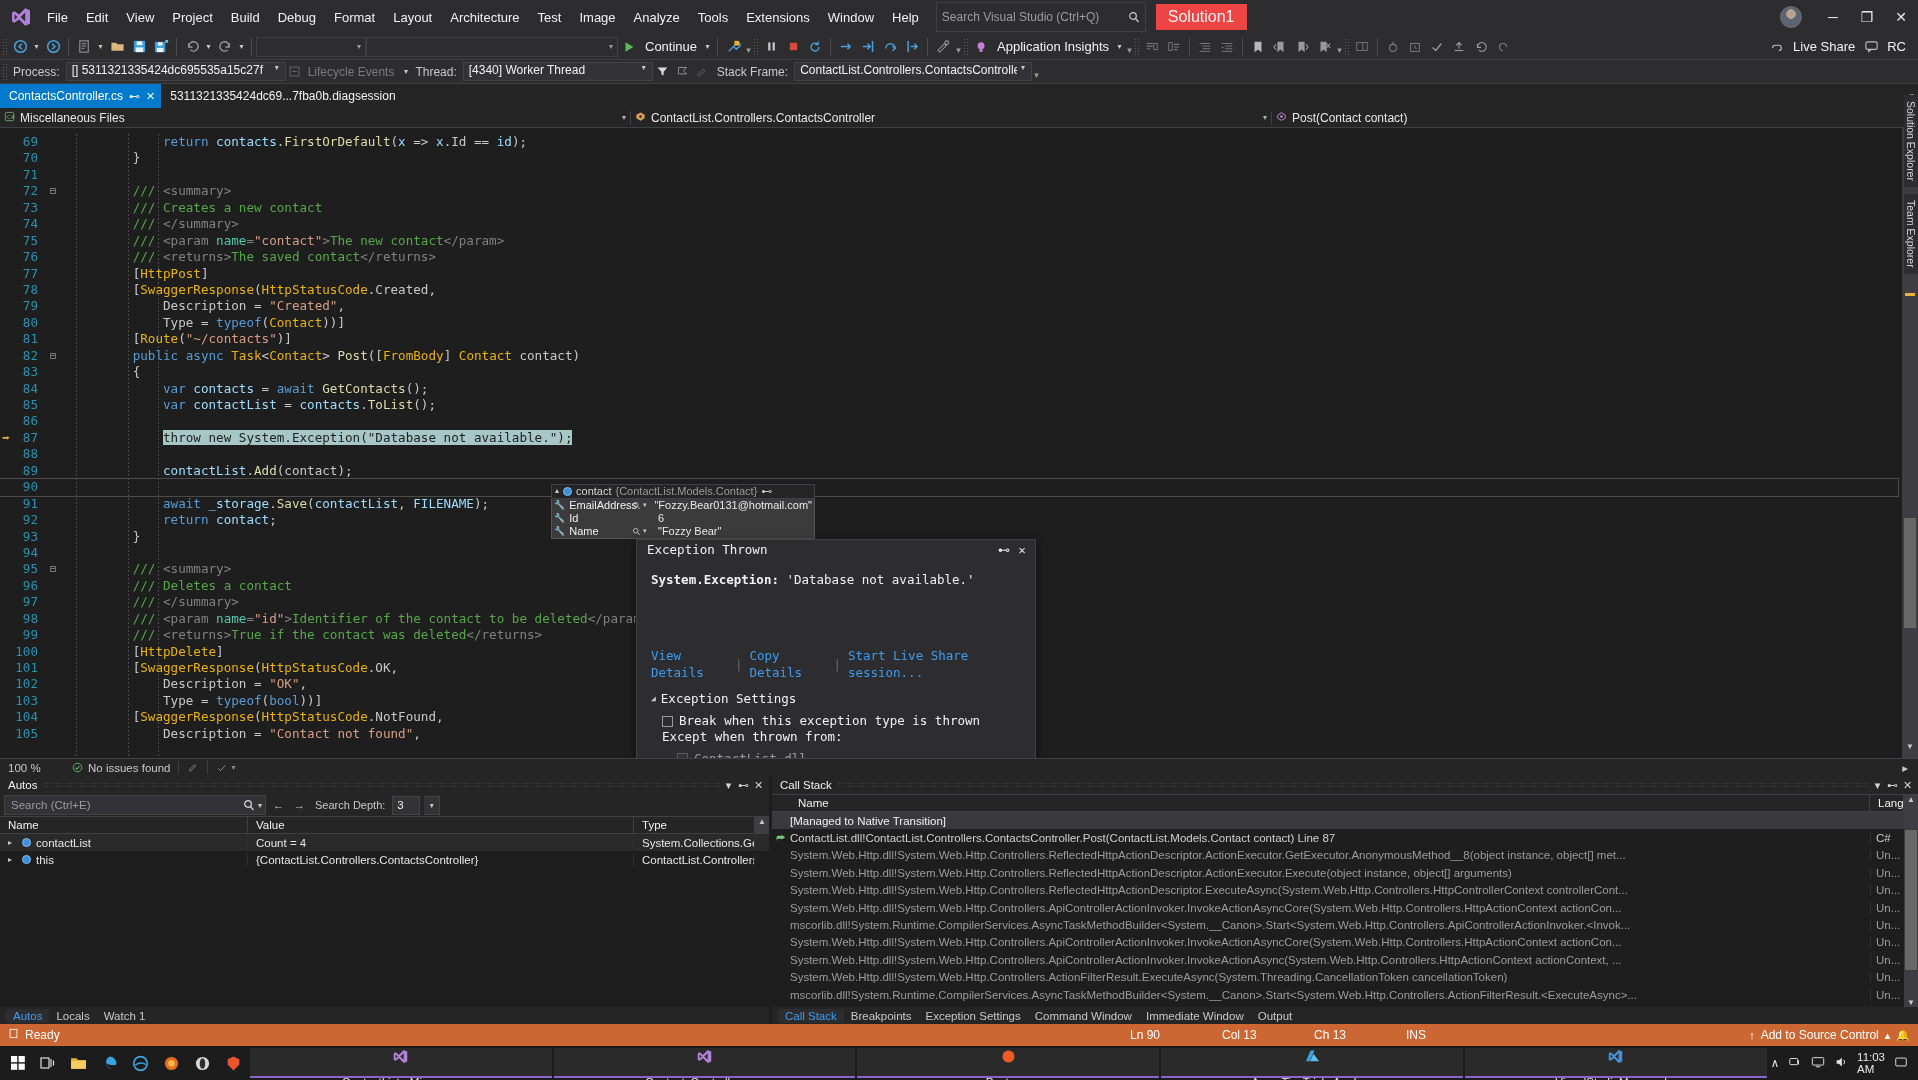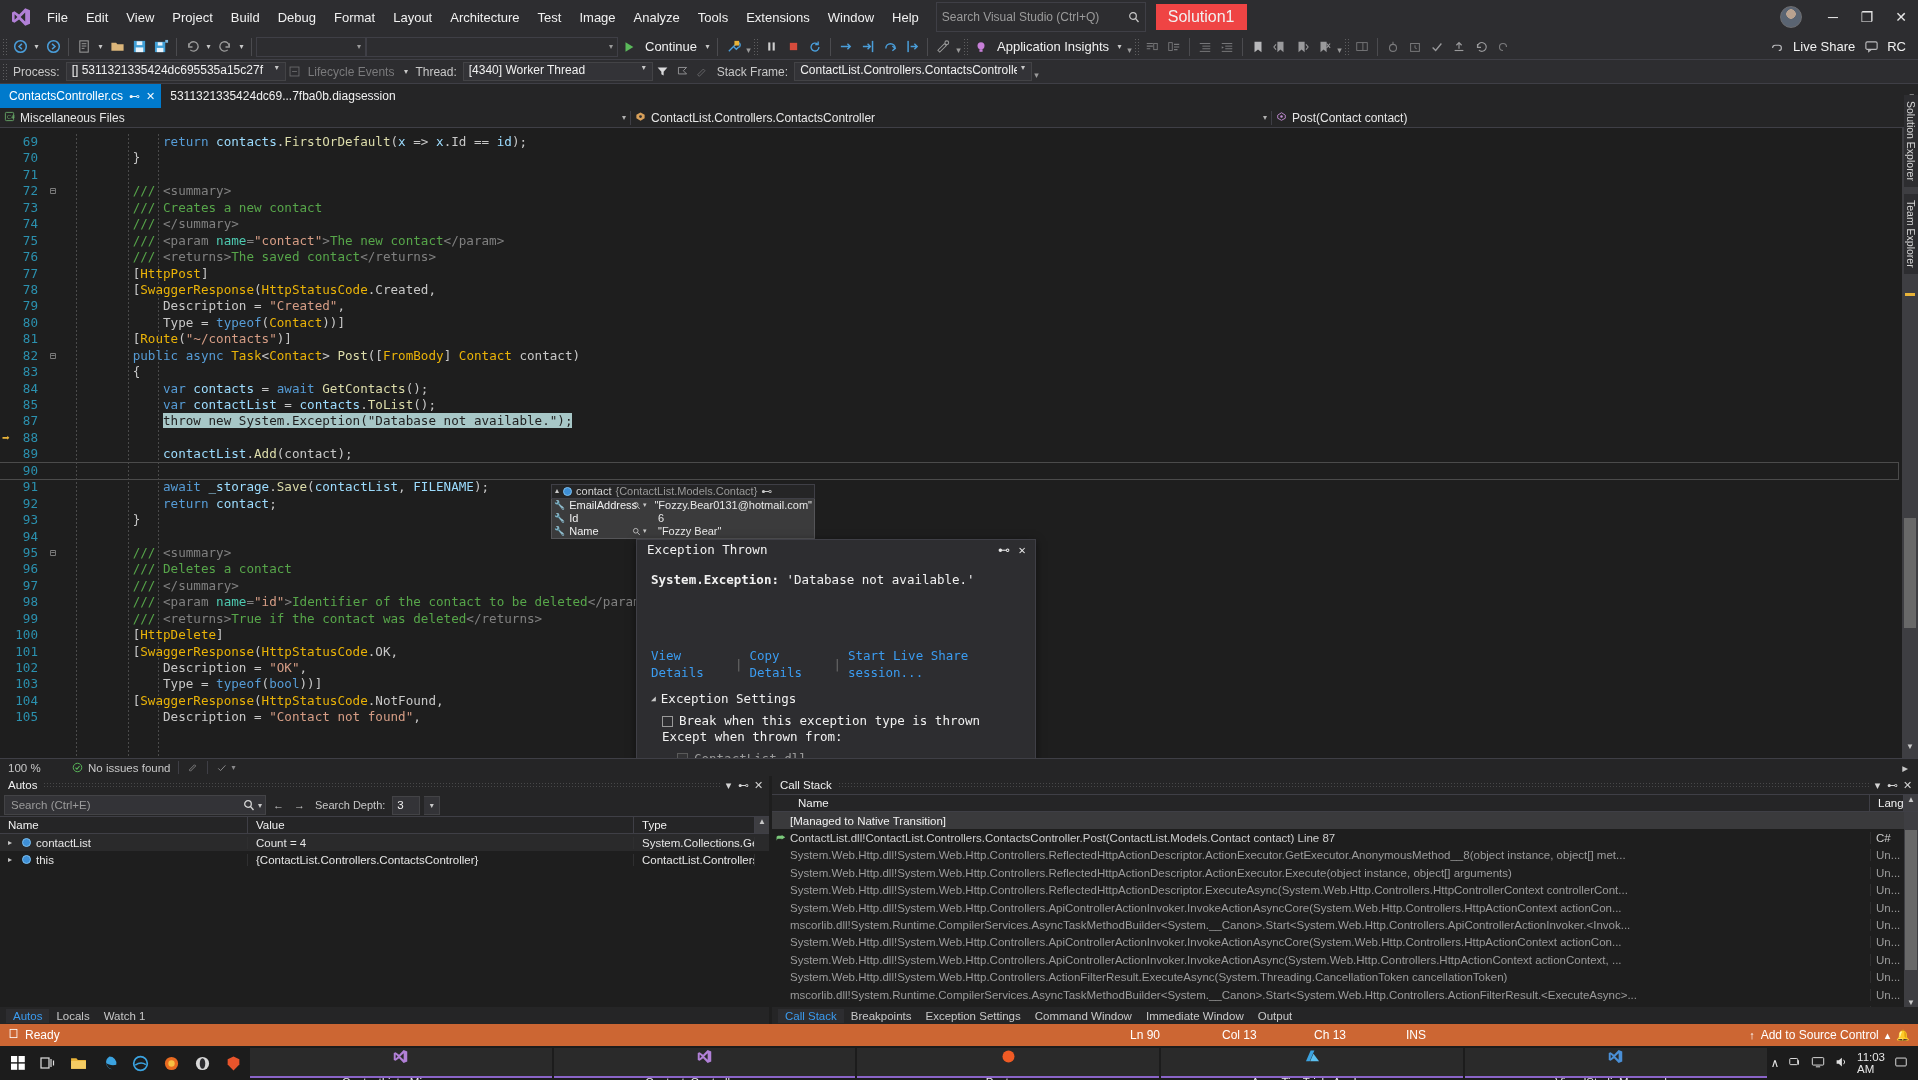--- a/index.html
+++ b/index.html
@@ -626,20 +626,21 @@
           <div class="cl"><span class="ln">76</span><span class="fold"></span><span class="gutterline"></span><span class="txt"><span>        </span><span><span class="cmt">/// </span><span class="xmlt">&lt;returns&gt;</span><span class="cmt">The saved contact</span><span class="xmlt">&lt;/returns&gt;</span></span></span></div>
           <div class="cl"><span class="ln">77</span><span class="fold"></span><span class="gutterline"></span><span class="txt"><span>        </span><span><span class="pp">[</span><span class="typ">HttpPost</span><span class="pp">]</span></span></span></div>
           <div class="cl"><span class="ln">78</span><span class="fold"></span><span class="gutterline"></span><span class="txt"><span>        </span><span><span class="pp">[</span><span class="typ">SwaggerResponse</span><span class="pp">(</span><span class="typ">HttpStatusCode</span><span class="pp">.Created,</span></span></span></div>
           <div class="cl"><span class="ln">79</span><span class="fold"></span><span class="gutterline"></span><span class="txt"><span>            </span><span><span class="pp">Description = </span><span class="str">"Created"</span><span class="pp">,</span></span></span></div>
           <div class="cl"><span class="ln">80</span><span class="fold"></span><span class="gutterline"></span><span class="txt"><span>            </span><span><span class="pp">Type = </span><span class="kw">typeof</span><span class="pp">(</span><span class="typ">Contact</span><span class="pp">))]</span></span></span></div>
           <div class="cl"><span class="ln">81</span><span class="fold"></span><span class="gutterline"></span><span class="txt"><span>        </span><span><span class="pp">[</span><span class="typ">Route</span><span class="pp">(</span><span class="str">"~/contacts"</span><span class="pp">)]</span></span></span></div>
           <div class="cl"><span class="ln">82</span><span class="fold">⊟</span><span class="gutterline"></span><span class="txt"><span>        </span><span><span class="kw">public async </span><span class="typ">Task</span><span class="pp">&lt;</span><span class="typ">Contact</span><span class="pp">&gt; </span><span class="fn">Post</span><span class="pp">([</span><span class="typ">FromBody</span><span class="pp">] </span><span class="typ">Contact</span><span class="pp"> contact)</span></span></span></div>
           <div class="cl"><span class="ln">83</span><span class="fold"></span><span class="gutterline"></span><span class="txt"><span>        </span><span><span class="pp">{</span></span></span></div>
           <div class="cl"><span class="ln">84</span><span class="fold"></span><span class="gutterline"></span><span class="txt"><span>            </span><span><span class="kw">var </span><span class="pl">contacts</span><span class="pp"> = </span><span class="kw">await </span><span class="fn">GetContacts</span><span class="pp">();</span></span></span></div>
           <div class="cl"><span class="ln">85</span><span class="fold"></span><span class="gutterline"></span><span class="txt"><span>            </span><span><span class="kw">var </span><span class="pl">contactList</span><span class="pp"> = </span><span class="pl">contacts</span><span class="pp">.</span><span class="fn">ToList</span><span class="pp">();</span></span></span></div>
+          <div class="cl"><span class="ln">86</span><span class="fold"></span><span class="gutterline"></span><span class="txt"><span></span><span></span></span></div>
           <div class="cl"><span class="ln">87</span><span class="fold"></span><span class="gutterline"></span><span class="txt"><span>            </span><span class="hl-exec"><span class="kw">throw new </span><span class="typ">System.Exception</span><span class="pp">(</span><span class="str">"Database not available."</span><span class="pp">);</span></span></span></div>
           <div class="cl"><span class="ln">88</span><span class="fold"></span><span class="gutterline"></span><span class="txt"><span></span><span></span></span></div>
           <div class="cl"><span class="ln">89</span><span class="fold"></span><span class="gutterline"></span><span class="txt"><span>            </span><span><span class="pl">contactList</span><span class="pp">.</span><span class="fn">Add</span><span class="pp">(contact);</span></span></span></div>
           <div class="cl curline"><span class="ln">90</span><span class="fold"></span><span class="gutterline"></span><span class="txt"><span></span><span></span></span></div>
           <div class="cl"><span class="ln">91</span><span class="fold"></span><span class="gutterline"></span><span class="txt"><span>            </span><span><span class="kw">await </span><span class="pl">_storage</span><span class="pp">.</span><span class="fn">Save</span><span class="pp">(</span><span class="pl">contactList</span><span class="pp">, </span><span class="pl">FILENAME</span><span class="pp">);</span></span></span></div>
           <div class="cl"><span class="ln">92</span><span class="fold"></span><span class="gutterline"></span><span class="txt"><span>            </span><span><span class="kw">return </span><span class="pl">contact</span><span class="pp">;</span></span></span></div>
           <div class="cl"><span class="ln">93</span><span class="fold"></span><span class="gutterline"></span><span class="txt"><span>        </span><span><span class="pp">}</span></span></span></div>
           <div class="cl"><span class="ln">94</span><span class="fold"></span><span class="gutterline"></span><span class="txt"><span></span><span></span></span></div>
           <div class="cl"><span class="ln">95</span><span class="fold">⊟</span><span class="gutterline"></span><span class="txt"><span>        </span><span><span class="cmt">/// </span><span class="xmlt">&lt;summary&gt;</span></span></span></div>
           <div class="cl"><span class="ln">96</span><span class="fold"></span><span class="gutterline"></span><span class="txt"><span>        </span><span><span class="cmt">/// Deletes a contact</span></span></span></div>

